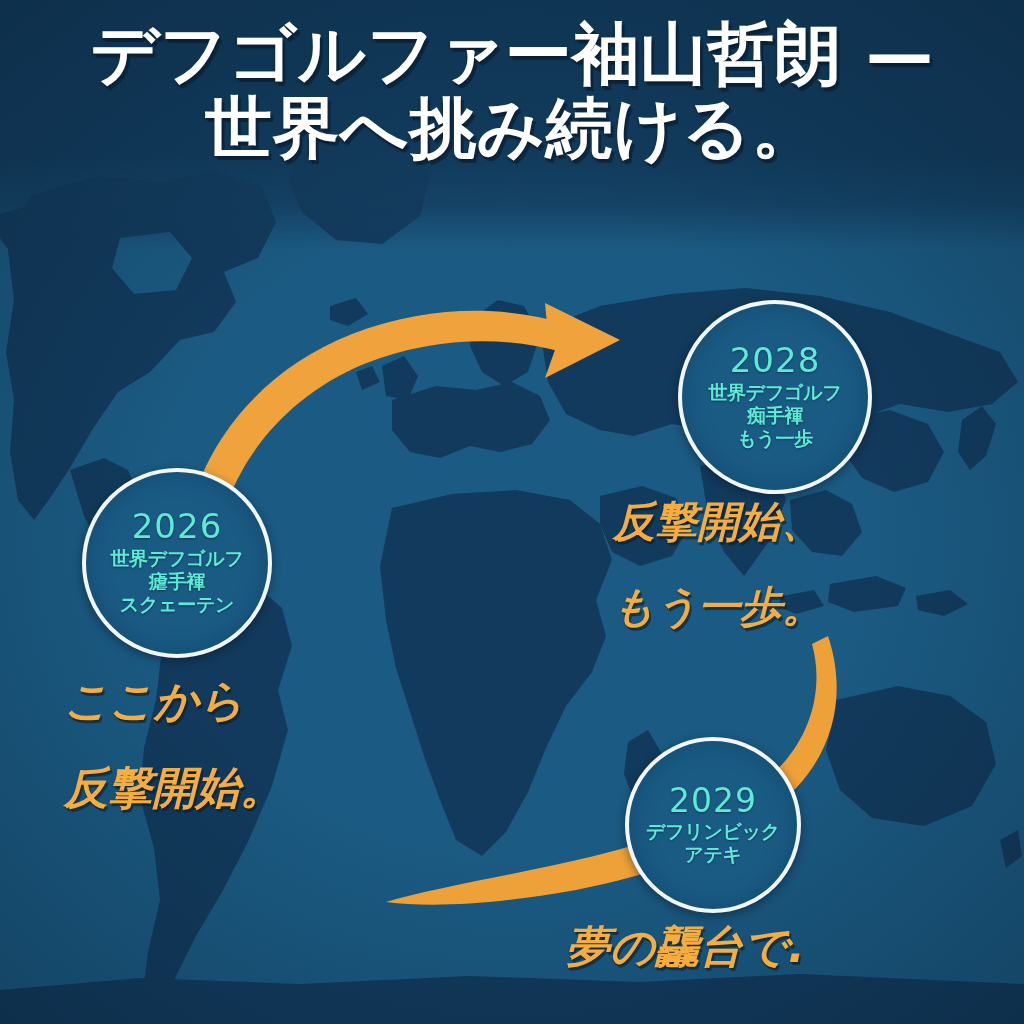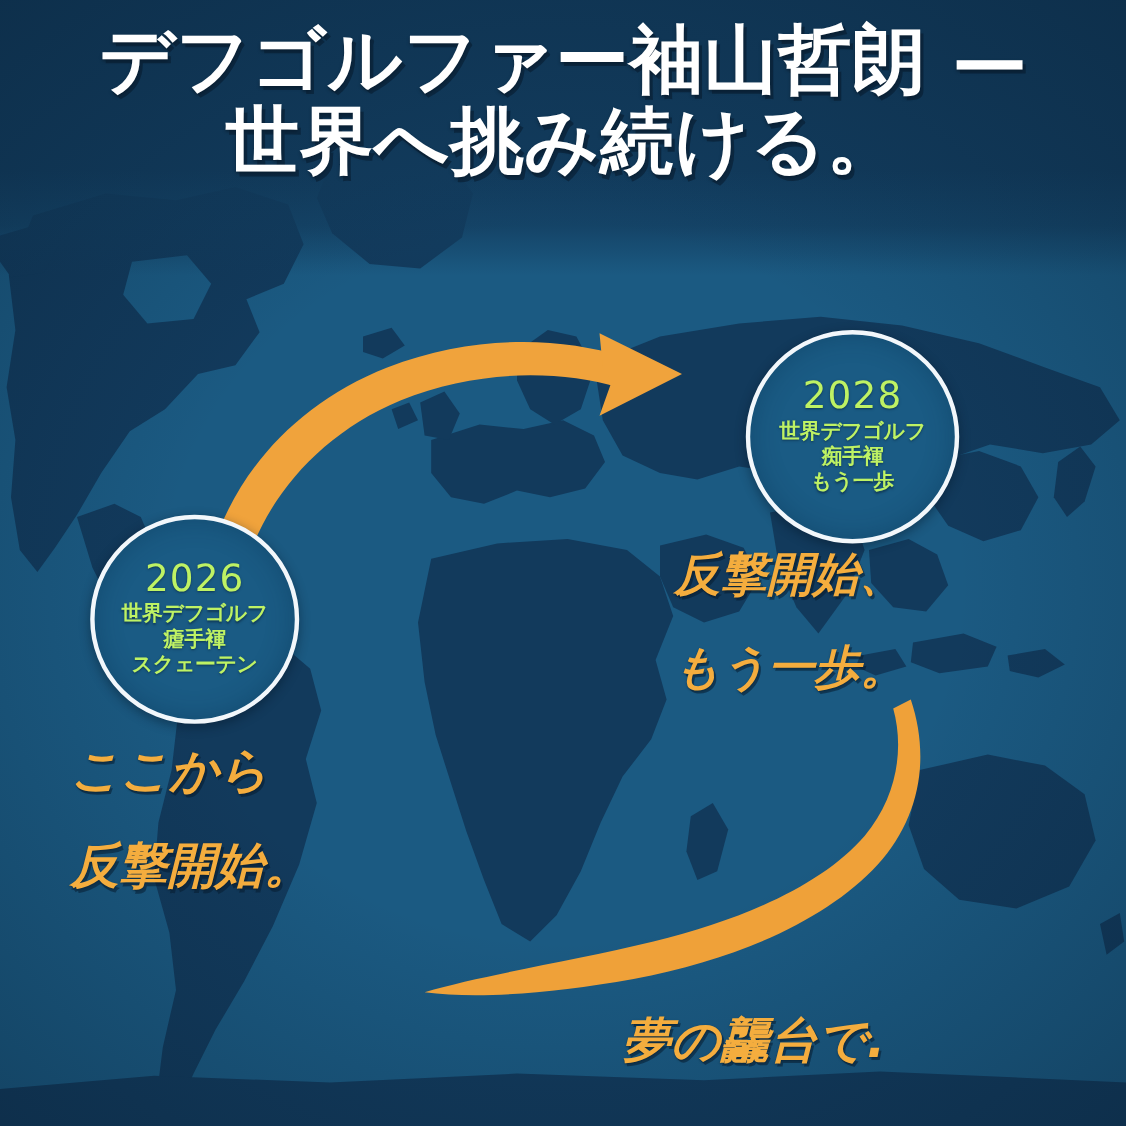--- a/index.html
+++ b/index.html
@@ -51,21 +51,21 @@
   .arrowfill2{fill:#efa139;}
   
   .node{
     position:absolute;z-index:7;
     border-radius:50%;
     background:#1a5b84;
     border:4px solid #f2f7fb;
     box-shadow:0 3px 10px rgba(4,20,36,0.45), inset 0 0 24px rgba(8,38,62,0.30);
     display:flex;flex-direction:column;
     align-items:center;justify-content:center;
-    text-align:center;color:#bef264;
+    text-align:center;color:#5eead4;
     text-shadow:0 1px 2px rgba(6,26,44,0.55);
   }
   .node .year{
     font-size:34px;font-weight:400;line-height:1.05;
     letter-spacing:1px;margin-bottom:2px;
   }
   .node .ln{
     font-size:19px;font-weight:700;line-height:1.22;letter-spacing:-0.3px;
     white-space:nowrap;
   }
@@ -205,20 +205,25 @@
     <div class="ln">スクェーテン</div>
   </div>
 
   <div class="node" id="node-2028">
     <div class="year">2028</div>
     <div class="ln">世界デフゴルフ</div>
     <div class="ln">痴手褌</div>
     <div class="ln">もう一歩</div>
   </div>
 
+  <div class="node" id="node-2029">
+    <div class="year">2029</div>
+    <div class="ln">デフリンビック</div>
+    <div class="ln">アテキ</div>
+  </div>
 
   <div class="caption" id="cap-left">
     <span class="r1">ここから</span>
     <span class="r2">反撃開始。</span>
   </div>
 
   <div class="caption" id="cap-right">
     <span class="r1">反撃開始、</span>
     <span class="r2">もう一歩。</span>
   </div>

